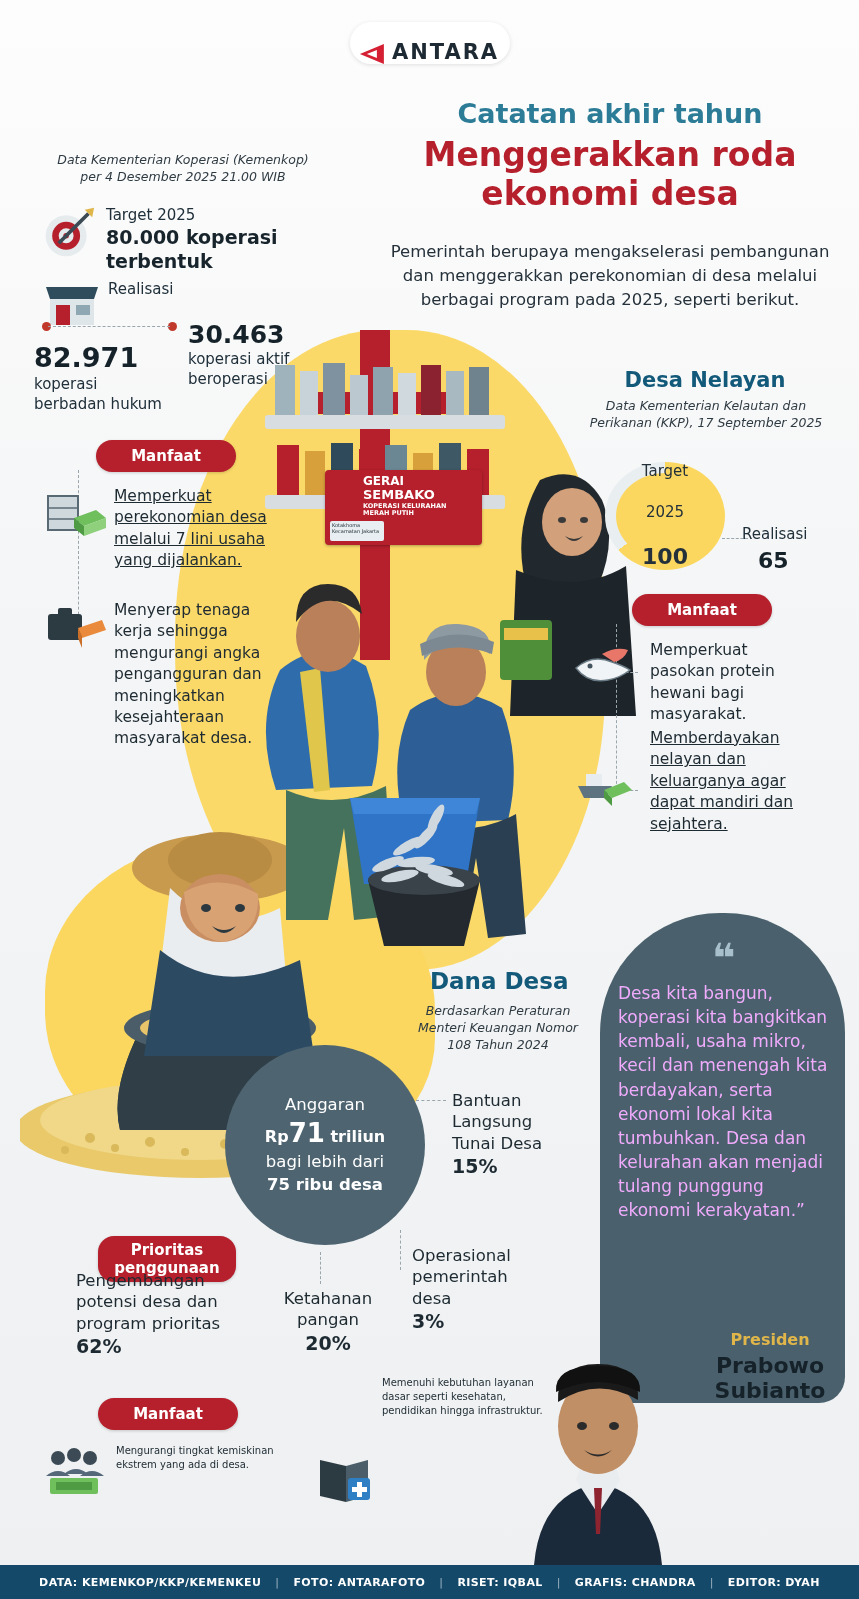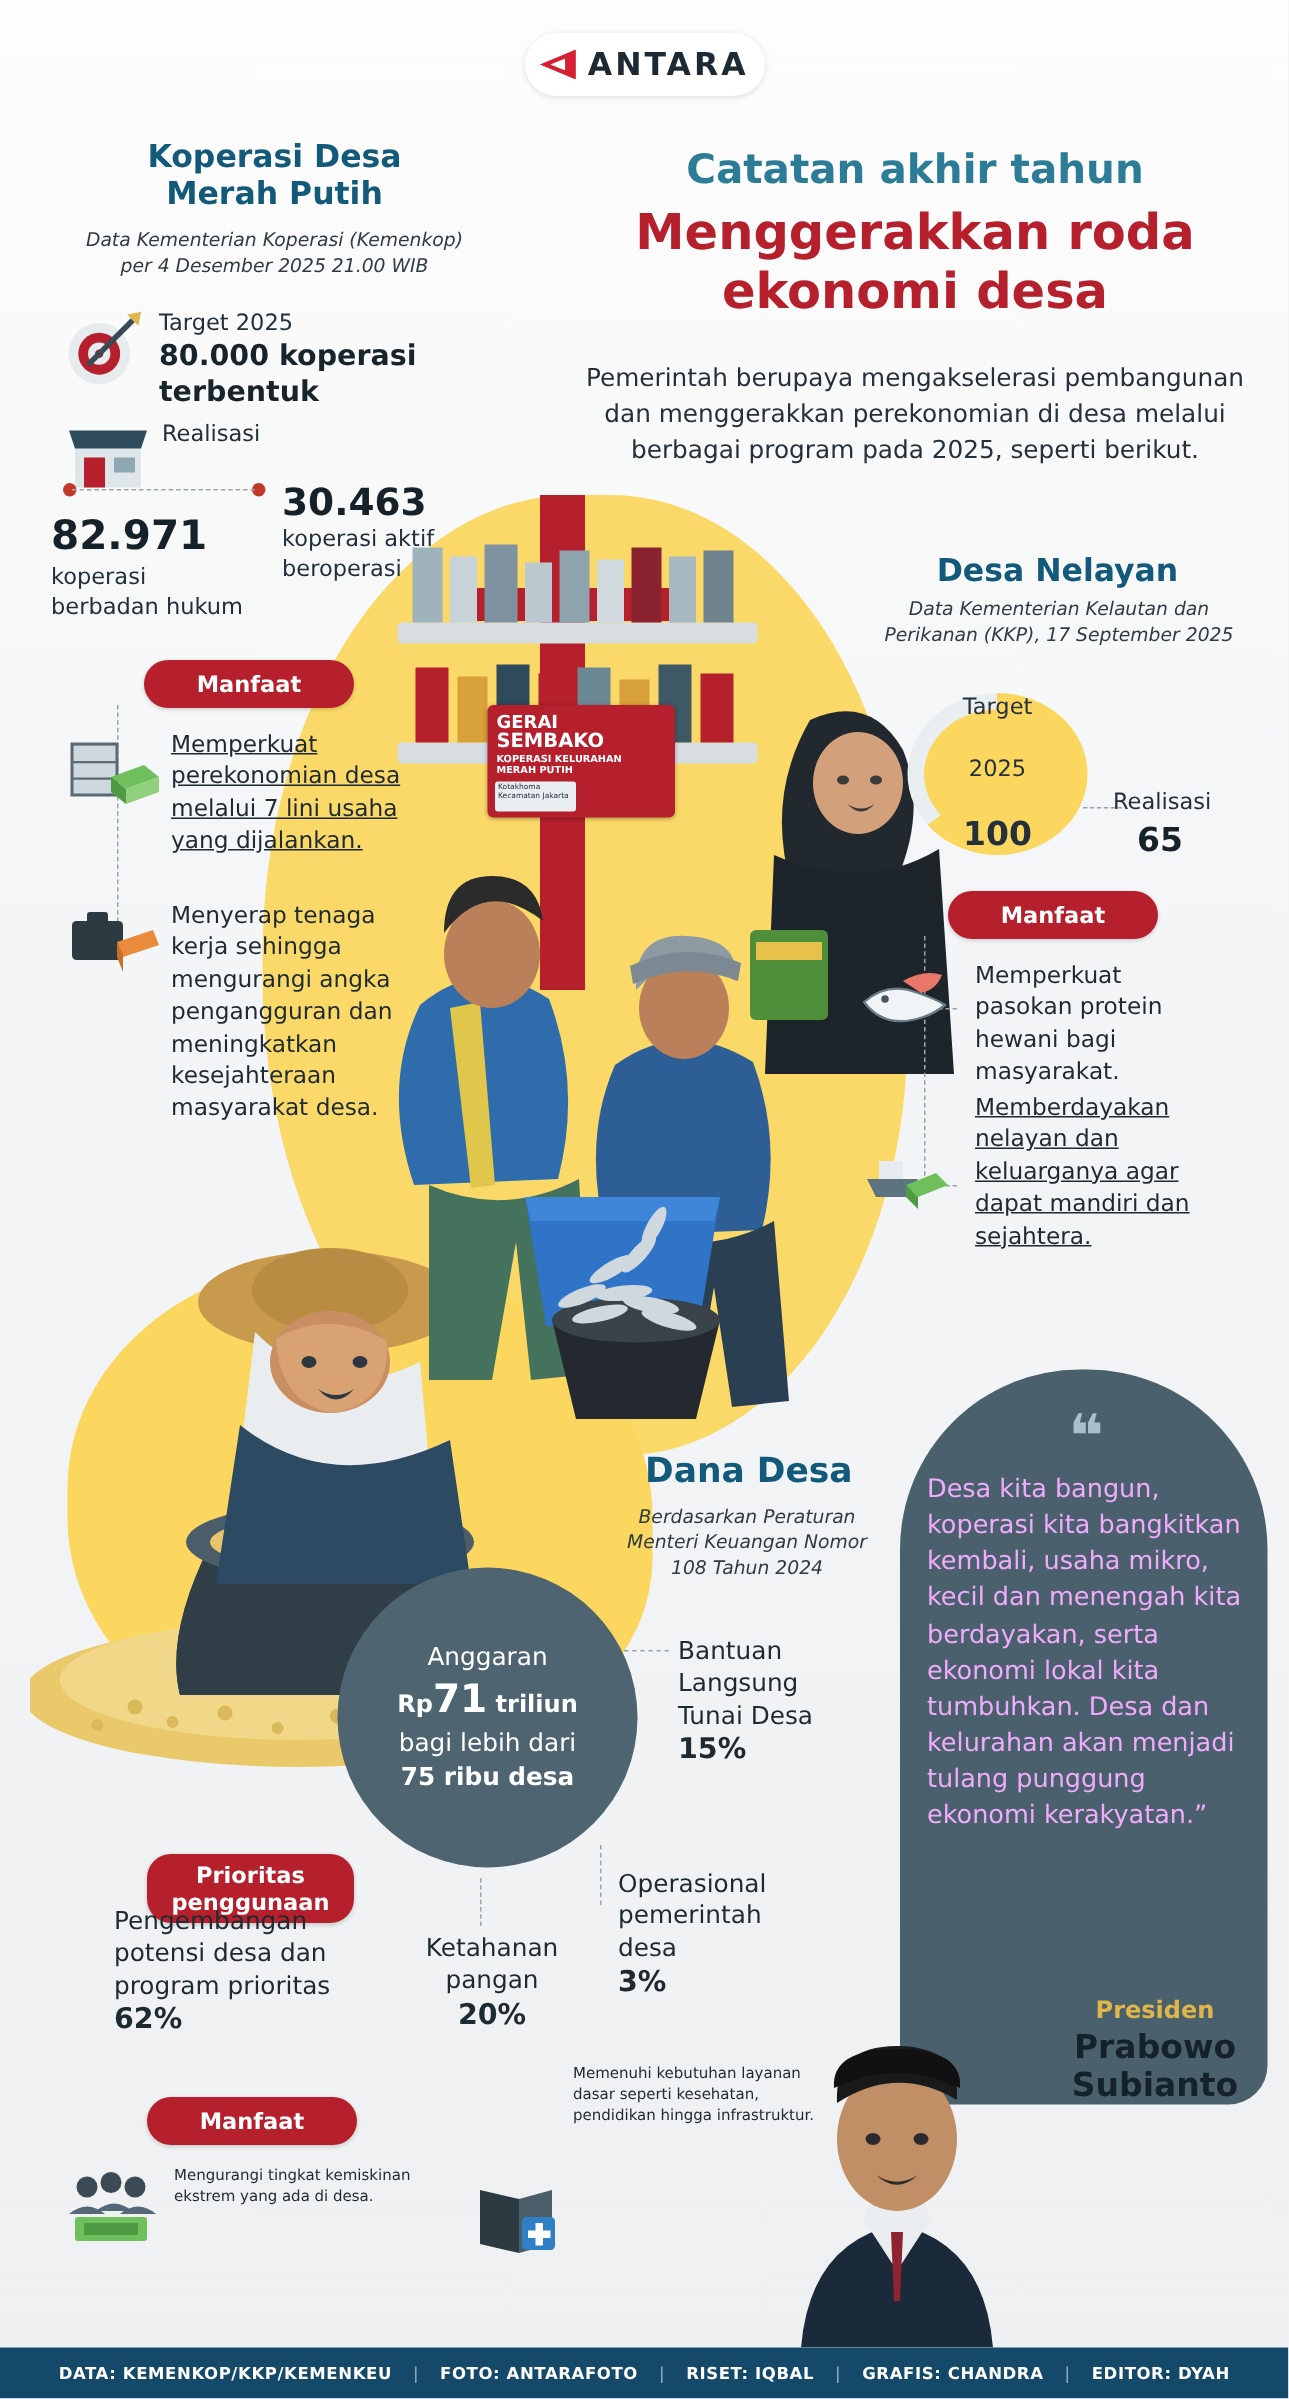--- a/index.html
+++ b/index.html
@@ -15,21 +15,21 @@
     width: 859px; height: 1599px;
     background: linear-gradient(180deg,#fdfdfd 0%, #f4f5f6 40%, #eef0f1 100%);
     overflow: hidden;
   }
 
   
   .logo-wrap {
     position:absolute; left:50%; top:22px; transform:translateX(-50%);
     width:160px; height:42px; background:#fff; border-radius:21px;
     box-shadow:0 1px 4px rgba(0,0,0,.12);
-    display:flex; align-items:center; justify-content:center; gap:8px;
+    display:flex; align-items:flex-end; justify-content:center; gap:8px;
   }
   .logo-mark { width:24px; height:20px; position:relative; }
   .logo-mark:before{
     content:""; position:absolute; inset:0;
     background:#d42032;
     clip-path: polygon(100% 0, 100% 100%, 0 50%);
   }
   .logo-mark:after{
     content:""; position:absolute; left:7px; top:6px; width:10px; height:8px;
     background:#fff; clip-path: polygon(100% 0, 100% 100%, 0 50%);
@@ -234,21 +234,21 @@
       <rect x="50" y="106" width="20" height="44" fill="#d8a03a"></rect>
       <rect x="76" y="98" width="22" height="52" fill="#2f4a5a"></rect>
       <rect x="104" y="104" width="20" height="46" fill="#b5202c"></rect>
       <rect x="130" y="100" width="22" height="50" fill="#6c8794"></rect>
       <rect x="158" y="108" width="20" height="42" fill="#d8a03a"></rect>
       <rect x="184" y="98" width="22" height="52" fill="#3e5866"></rect>
       <rect x="212" y="104" width="22" height="46" fill="#b5202c"></rect>
     </g>
   </svg>
 
-  <div class="art" style="left:325px; top:470px; width:125px; height:75px; background:#b5202c; border-radius:4px; box-shadow:0 1px 3px rgba(0,0,0,.3);">
+  <div class="art" style="left:325px; top:470px; width:125px; height:75px; background:#b5202c; border-radius:4px; box-shadow:0 1px 3px rgba(0,0,0,.3);padding-left:32px;">
     <div style="padding:5px 6px 0 6px; color:#fff; font-size:12px; font-weight:bold; line-height:1.05;">
       <div>GERAI</div>
       <div style="font-size:13px;">SEMBAKO</div>
       <div style="font-size:6.5px; margin-top:2px;">KOPERASI KELURAHAN</div>
       <div style="font-size:6.5px;">MERAH PUTIH</div>
     </div>
     <div style="position:absolute; left:5px; bottom:4px; width:50px; height:18px; background:#e8eef1; border-radius:2px; font-size:5px; color:#1d2a32; padding:1px 2px;">
       <span>Kotakhoma</span><br>
       <span>Kecamatan Jakarta</span>
     </div>
@@ -291,24 +291,20 @@
       <ellipse cx="194" cy="330" rx="19" ry="5" transform="rotate(10 194 330)"></ellipse>
       <ellipse cx="176" cy="322" rx="19" ry="5" transform="rotate(-6 176 322)"></ellipse>
       <ellipse cx="206" cy="340" rx="19" ry="5" transform="rotate(16 206 340)"></ellipse>
       <ellipse cx="148" cy="324" rx="17" ry="5" transform="rotate(-22 148 324)"></ellipse>
       <ellipse cx="168" cy="306" rx="17" ry="5" transform="rotate(-30 168 306)"></ellipse>
       <ellipse cx="186" cy="296" rx="16" ry="5" transform="rotate(-48 186 296)"></ellipse>
       <ellipse cx="196" cy="278" rx="15" ry="5" transform="rotate(-62 196 278)"></ellipse>
     </g>
   </svg>
 
-  <div class="kop-title">
-    <span>Koperasi Desa</span><br>
-    <span>Merah Putih</span>
-  </div>
   <div class="kop-sub">
     <span>Data Kementerian Koperasi (Kemenkop)</span><br>
     <span>per 4 Desember 2025 21.00 WIB</span>
   </div>
 
   <div class="target-row">
     <svg class="t-icon" viewBox="0 0 60 58">
       <circle cx="28" cy="32" r="22" fill="#e6ebee"></circle>
       <circle cx="28" cy="32" r="15" fill="#b5202c"></circle>
       <circle cx="28" cy="32" r="8" fill="#e6ebee"></circle>

